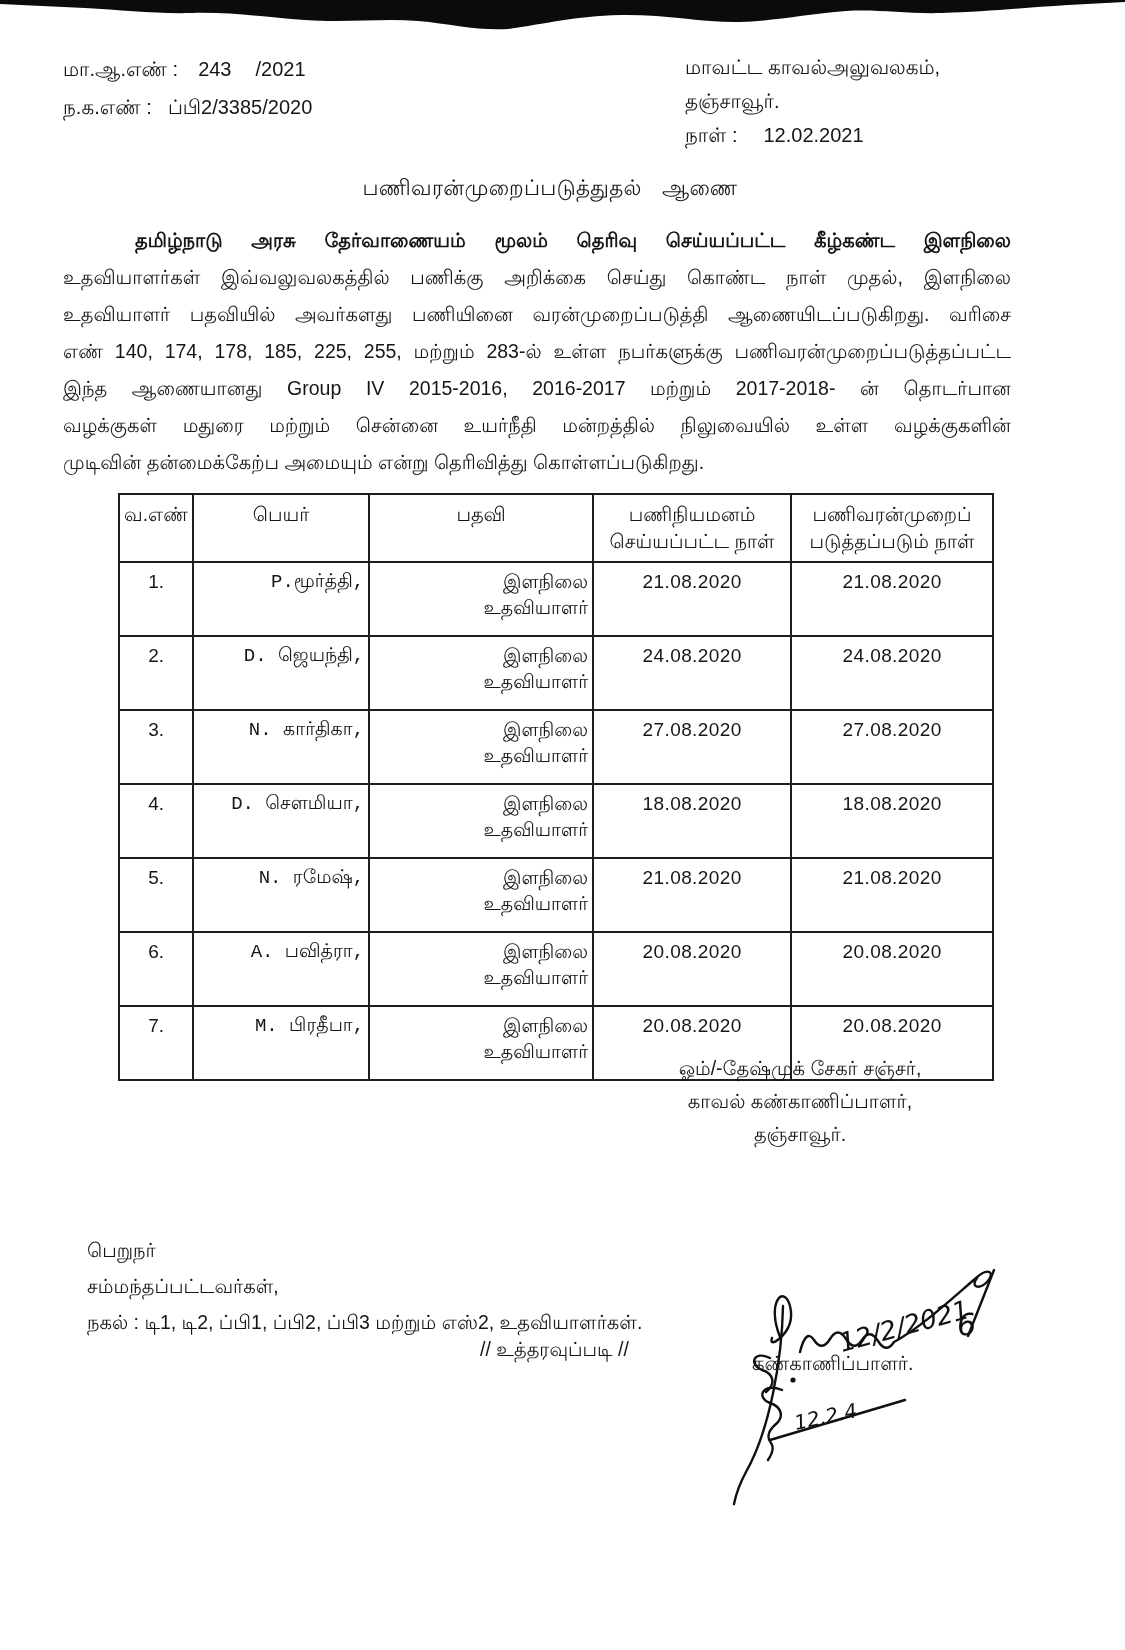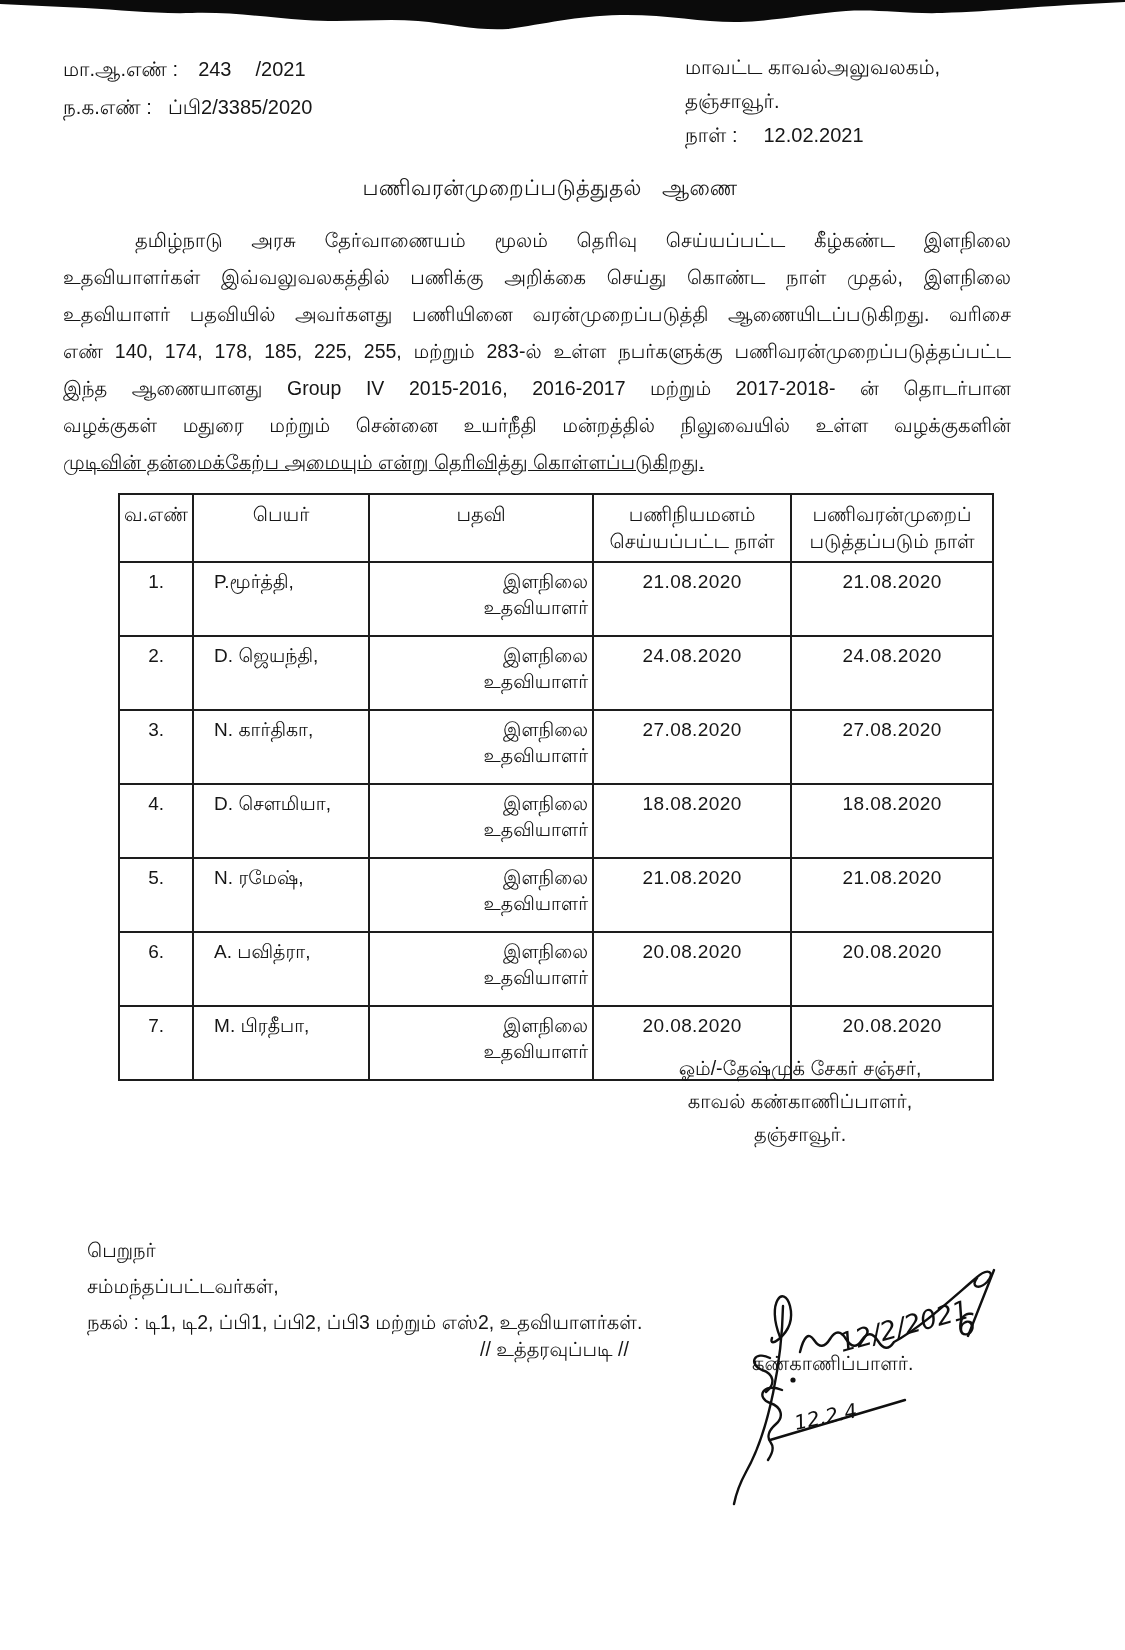--- a/index.html
+++ b/index.html
@@ -26,22 +26,22 @@
   .title-wrap{left:0;top:176px;width:1100px;text-align:center;}
   .title{font-size:21.5px;word-spacing:14px;letter-spacing:.3px;}
   
   .body-text{left:63px;top:222px;width:948px;font-size:19.5px;}
   .bline{
     line-height:37px;
     text-align:justify;
     text-align-last:justify;
     white-space:normal;
   }
-  .bline:first-child{text-indent:72px;}
-  .bline:last-child{text-align-last:left;text-decoration:underline;}
+  .bline:first-child{text-indent:72px;font-weight:bold;}
+  .bline:last-child{text-align-last:left;}
   
   .order-table{
     left:118px;top:493px;
     border-collapse:collapse;
     table-layout:fixed;
     font-size:19px;
   }
   .order-table col.c0{width:62px;}
   .order-table col.c1{width:176px;}
   .order-table col.c2{width:224px;}
@@ -51,21 +51,21 @@
     border:2px solid #1d1d1d;
     vertical-align:top;
     padding:6px 4px 0 4px;
     overflow:hidden;
   }
   .order-table th{
     height:60px;font-weight:400;text-align:center;line-height:27px;font-size:19.5px;
   }
   .order-table td{height:66px;line-height:26px;}
   .col-sno{text-align:center;}
-  .col-name{text-align:left;padding-left:20px !important;}
+  .col-name{text-align:right;padding-left:20px !important;font-family:Liberation Mono, monospace;}
   .col-post{text-align:right;padding-left:24px !important;word-spacing:6px;}
   .col-date{text-align:center;letter-spacing:.4px;}
   
   .sign-block{left:650px;top:1052px;width:300px;text-align:center;font-size:19.5px;line-height:33px;}
   
   .footer-left{left:87px;top:1232px;font-size:19.5px;line-height:36px;white-space:nowrap;}
   .by-order{left:480px;top:1338px;width:226px;text-align:left;font-size:19.5px;font-style:italic;}
   .by-order .plain{font-style:normal;}
   .countersign{left:752px;top:1352px;font-size:19.5px;}
   

